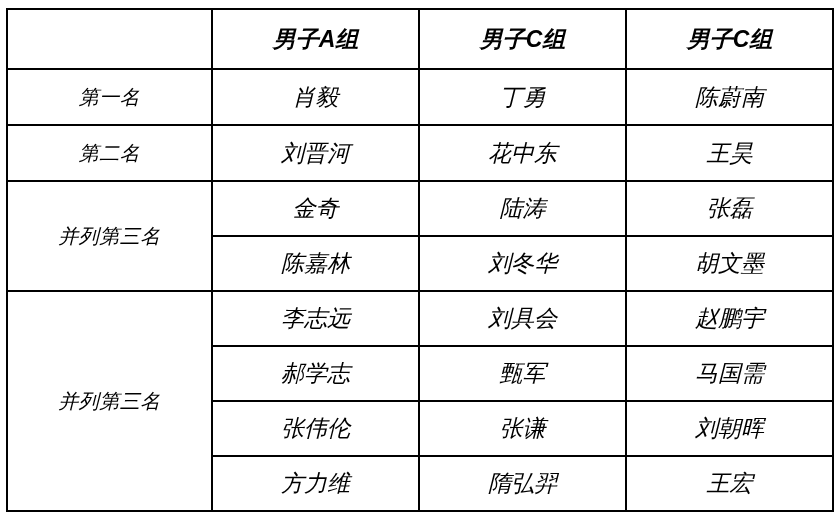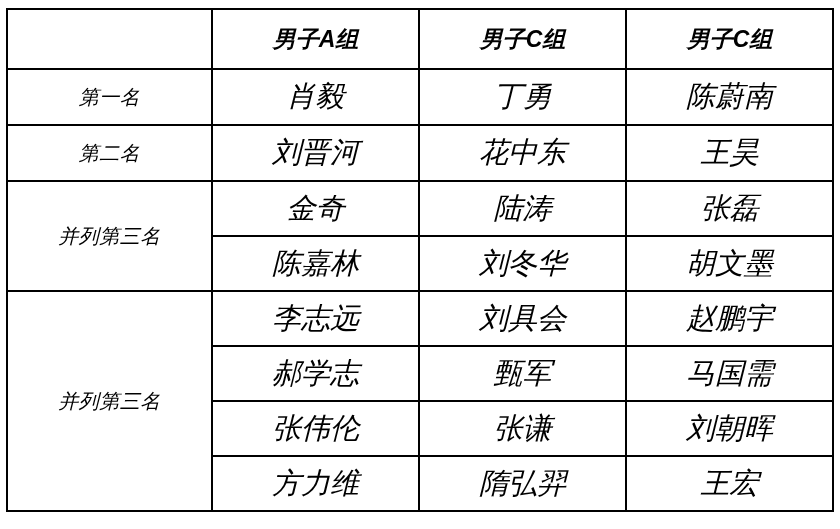--- a/index.html
+++ b/index.html
@@ -53,21 +53,21 @@
 
   
   td.rank-cell {
     font-size: 20px;
     font-weight: bold;
     letter-spacing: 0.5px;
   }
 
   
   td.name-cell {
-    font-size: 29px;
+    font-size: 23px;
     height: 54px;
     font-family: "DejaVu Serif", "Liberation Serif", serif;
     margin-top: 28px;
   }
   tr.single-row td.name-cell {
     height: 54px;
   }
   tr.tie-row td.name-cell {
     height: 53px;
   }

